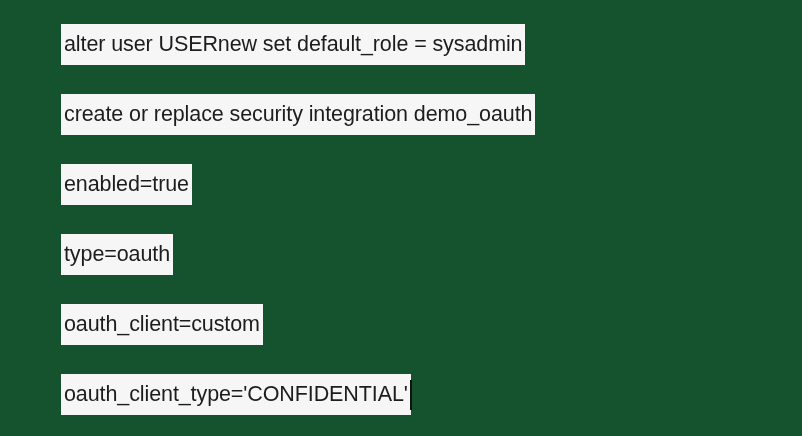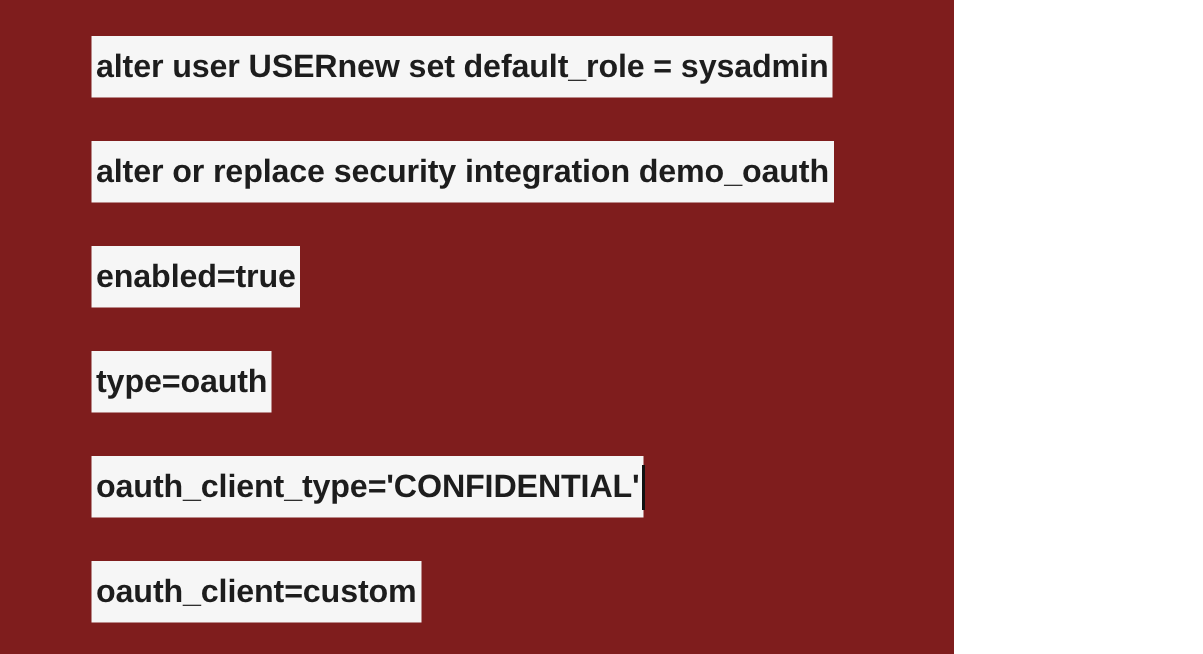--- a/index.html
+++ b/index.html
@@ -10,24 +10,23 @@
   body {
     width: 802px;
     height: 436px;
     overflow: hidden;
     font-family: "Liberation Sans", sans-serif;
     -webkit-font-smoothing: antialiased;
   }
 
   #editor-surface {
     position: relative;
-    width: 636px;
+    width: 802px;
     height: 436px;
-    background: #7f1d1d;
-    font-weight: bold;
+    background: #14532d;
   }
 
   #document-body {
     position: absolute;
     left: 61px;
     top: 24px;
     width: 720px;
   }
 
   .doc-line {
@@ -66,33 +65,33 @@
 <body>
 
 <div id="editor-surface">
   <div id="document-body">
 
     <div class="doc-line">
       <span class="line-text">alter user USERnew set default_role = sysadmin</span>
     </div>
 
     <div class="doc-line">
-      <span class="line-text">alter or replace security integration demo_oauth</span>
+      <span class="line-text">create or replace security integration demo_oauth</span>
     </div>
 
     <div class="doc-line">
       <span class="line-text">enabled=true</span>
     </div>
 
     <div class="doc-line">
       <span class="line-text">type=oauth</span>
     </div>
 
     <div class="doc-line">
-      <span class="line-text">oauth_client_type='CONFIDENTIAL'</span><span class="caret"></span>
+      <span class="line-text">oauth_client=custom</span>
     </div>
 
     <div class="doc-line">
-      <span class="line-text">oauth_client=custom</span>
+      <span class="line-text">oauth_client_type='CONFIDENTIAL'</span><span class="caret"></span>
     </div>
 
   </div>
 </div>
 
 </body></html>

